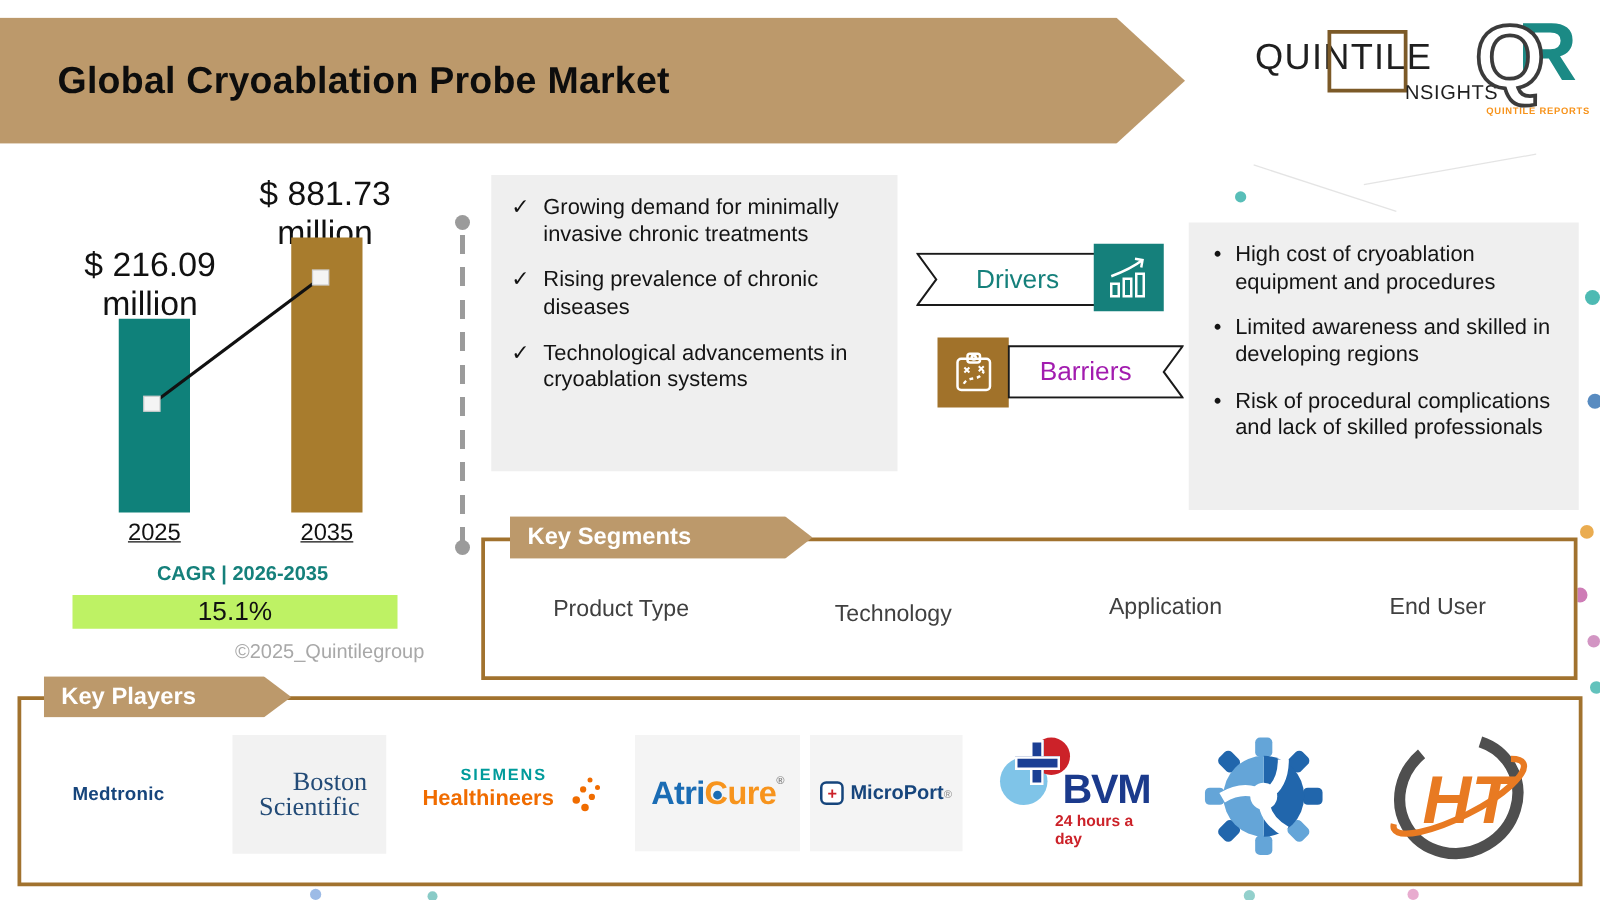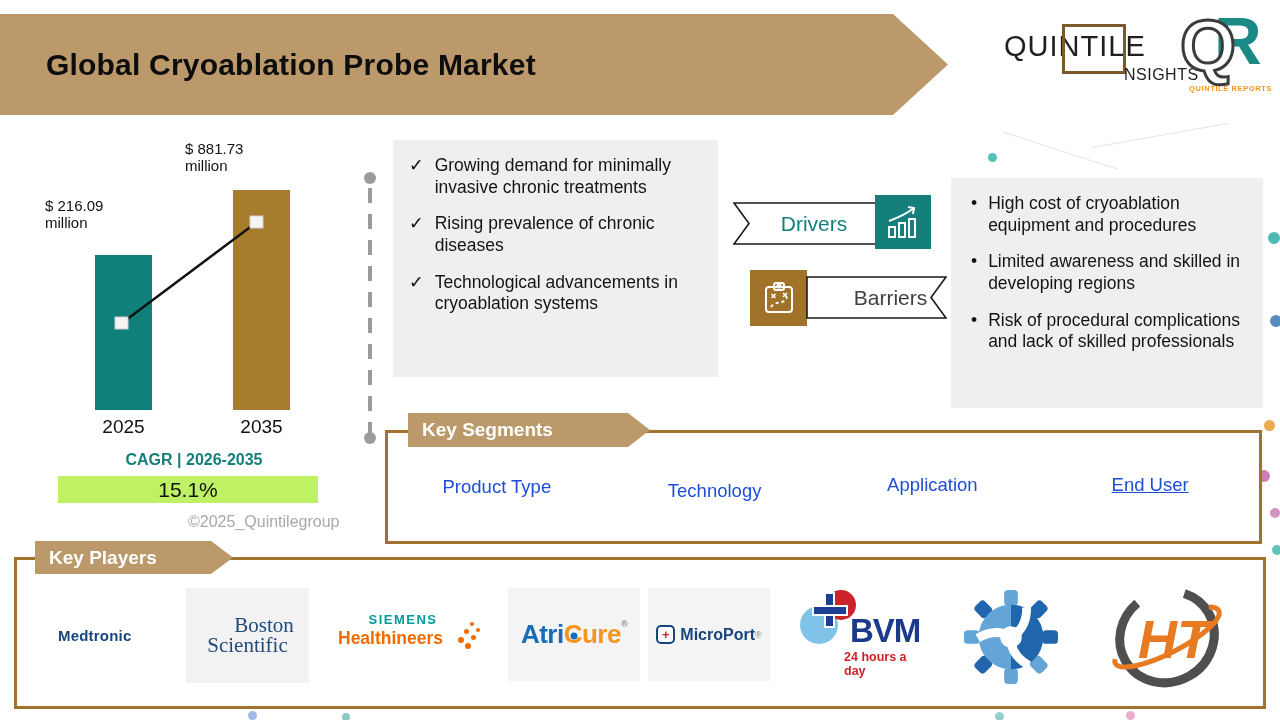--- a/index.html
+++ b/index.html
@@ -17,23 +17,23 @@
   
   .qi-word{font-size:29px;color:#1f1f1f;letter-spacing:1px;font-weight:400;}
   .qi-box{border:3px solid #7c5a28;width:64px;height:50px;left:58px;top:-6px;}
   .qi-sub{font-size:16px;color:#1f1f1f;letter-spacing:.5px;left:120px;top:36px;font-weight:400;}
   .qr-r{font-size:66px;font-weight:700;color:#1b8a85;left:32px;top:-10px;line-height:1;}
   .qr-q{font-size:72px;font-weight:700;color:#fff;-webkit-text-stroke:3px #3b3b3b;
         text-shadow:0 0 2px #999;left:-2px;top:-8px;line-height:1;z-index:2;}
   .qr-sub{font-size:7.5px;font-weight:700;color:#f7941d;letter-spacing:.6px;right:0;top:66px;white-space:nowrap;}
 
   
-  .val-label{font-size:15px;color:#111;line-height:1.15;}
+  .val-label{font-size:27px;color:#111;text-align:center;line-height:1.15;}
   .bar{width:57px;}
-  .year-label{font-size:19px;color:#111;text-align:center;width:57px;}
+  .year-label{font-size:19px;color:#111;text-align:center;width:57px;text-decoration:underline;}
   .cagr-label{font-size:16px;font-weight:700;color:#15807b;text-align:center;width:272px;}
   .cagr-box{width:260px;height:27px;background:#bef264;display:flex;align-items:center;justify-content:center;}
   .cagr-value{font-size:21px;color:#111;}
   .watermark{font-size:16px;color:#a8a8a8;}
   .divider{width:4px;background:repeating-linear-gradient(#9b9b9b 0 15px, transparent 15px 26px);}
   .divider-dot{width:12px;height:12px;border-radius:50%;background:#9b9b9b;}
 
   
   .panel{background:#efefef;padding:15px 16px;}
   .li-row{display:flex;gap:11px;margin-bottom:15px;font-size:17.5px;line-height:1.24;color:#141414;}
@@ -43,21 +43,21 @@
   
   .ribbon-text{font-size:21px;display:flex;align-items:center;justify-content:center;}
   .icon-tile{display:flex;align-items:center;justify-content:center;}
 
   
   .sec-banner{background:#bc996b;color:#fff;font-weight:700;font-size:19px;
       display:flex;align-items:center;padding-left:14px;
       clip-path:polygon(0 0, calc(100% - 22px) 0, 100% 50%, calc(100% - 22px) 100%, 0 100%);}
   .sec-box{background:#fff;border:3px solid #a1722e;}
   .segments-row{display:flex;width:100%;height:100%;align-items:center;}
-  .segment-item{flex:1;text-align:center;font-size:18.5px;color:#1d4ed8;}
+  .segment-item{flex:1;text-align:center;font-size:18.5px;color:#404040;}
 
   
   .logo-box{background:#f2f2f2;display:flex;align-items:center;justify-content:center;flex-direction:column;}
   .medtronic{font-size:15px;font-weight:700;color:#17457c;letter-spacing:.2px;}
   .bsci{font-family:"Liberation Serif", serif;color:#234b77;font-size:21px;line-height:.92;}
   .siemens-top{font-size:13px;font-weight:700;color:#009b9b;letter-spacing:1.5px;text-align:center;}
   .siemens-bottom{font-size:17.5px;font-weight:700;color:#f06c00;margin-top:1px;}
   .atricure{font-size:26px;font-weight:700;letter-spacing:-0.5px;}
   .ac-blue{color:#1a6cb4;} .ac-orange{color:#f7941d;}
   .ac-c{position:relative;color:#f7941d;}
@@ -183,21 +183,21 @@
         <rect x="15" y="5" width="10" height="7" rx="2"></rect>
         <circle cx="20" cy="8" r="1.6"></circle>
         <path d="M12 29 C16 22, 24 28, 28 19" stroke-dasharray="3 3"></path>
         <path d="M12.5 16 l4 4 M16.5 16 l-4 4" stroke-width="1.6"></path>
         <path d="M24 15 l4 4 M28 15 l-4 4" stroke-width="1.6"></path>
       </svg>
     </div>
     <svg class="abs" style="left:806px;top:276px;" width="141" height="43">
       <polygon points="1,1 140,1 125,21.5 140,42 1,42" fill="#fff" stroke="#1a1a1a" stroke-width="1.6"></polygon>
     </svg>
-    <div class="abs ribbon-text" style="left:828px;top:276px;width:125px;height:43px;color:#404040;">Barriers</div>
+    <div class="abs ribbon-text" style="left:806px;top:276px;width:125px;height:43px;color:#a21caf;">Barriers</div>
   </div>
 
   <div class="abs panel" style="left:951px;top:178px;width:312px;height:230px;padding-left:20px;">
     <div class="li-row">
       <span class="li-mark">•</span>
       <span>High cost of cryoablation equipment and procedures</span>
     </div>
     <div class="li-row">
       <span class="li-mark">•</span>
       <span>Limited awareness and skilled in developing regions</span>
@@ -206,21 +206,21 @@
       <span class="li-mark">•</span>
       <span>Risk of procedural complications and lack of skilled professionals</span>
     </div>
   </div>
 
   <div class="abs sec-box" style="left:385px;top:430px;width:877px;height:114px;">
     <div class="segments-row">
       <div class="segment-item">Product Type</div>
       <div class="segment-item" style="transform:translateY(4px);">Technology</div>
       <div class="segment-item" style="transform:translateY(-2px);">Application</div>
-      <div class="segment-item" style="transform:translateY(-2px);text-decoration:underline;">End User</div>
+      <div class="segment-item" style="transform:translateY(-2px);">End User</div>
     </div>
   </div>
   <div class="abs sec-banner" style="left:408px;top:413px;width:242px;height:34px;">Key Segments</div>
 
   <div class="abs sec-box" style="left:14px;top:557px;width:1252px;height:152px;"></div>
   <div class="abs sec-banner" style="left:35px;top:541px;width:198px;height:33px;">Key Players</div>
 
   <div class="abs medtronic" style="left:58px;top:627px;">Medtronic</div>
 
   <div class="abs logo-box" style="left:186px;top:588px;width:123px;height:95px;">

